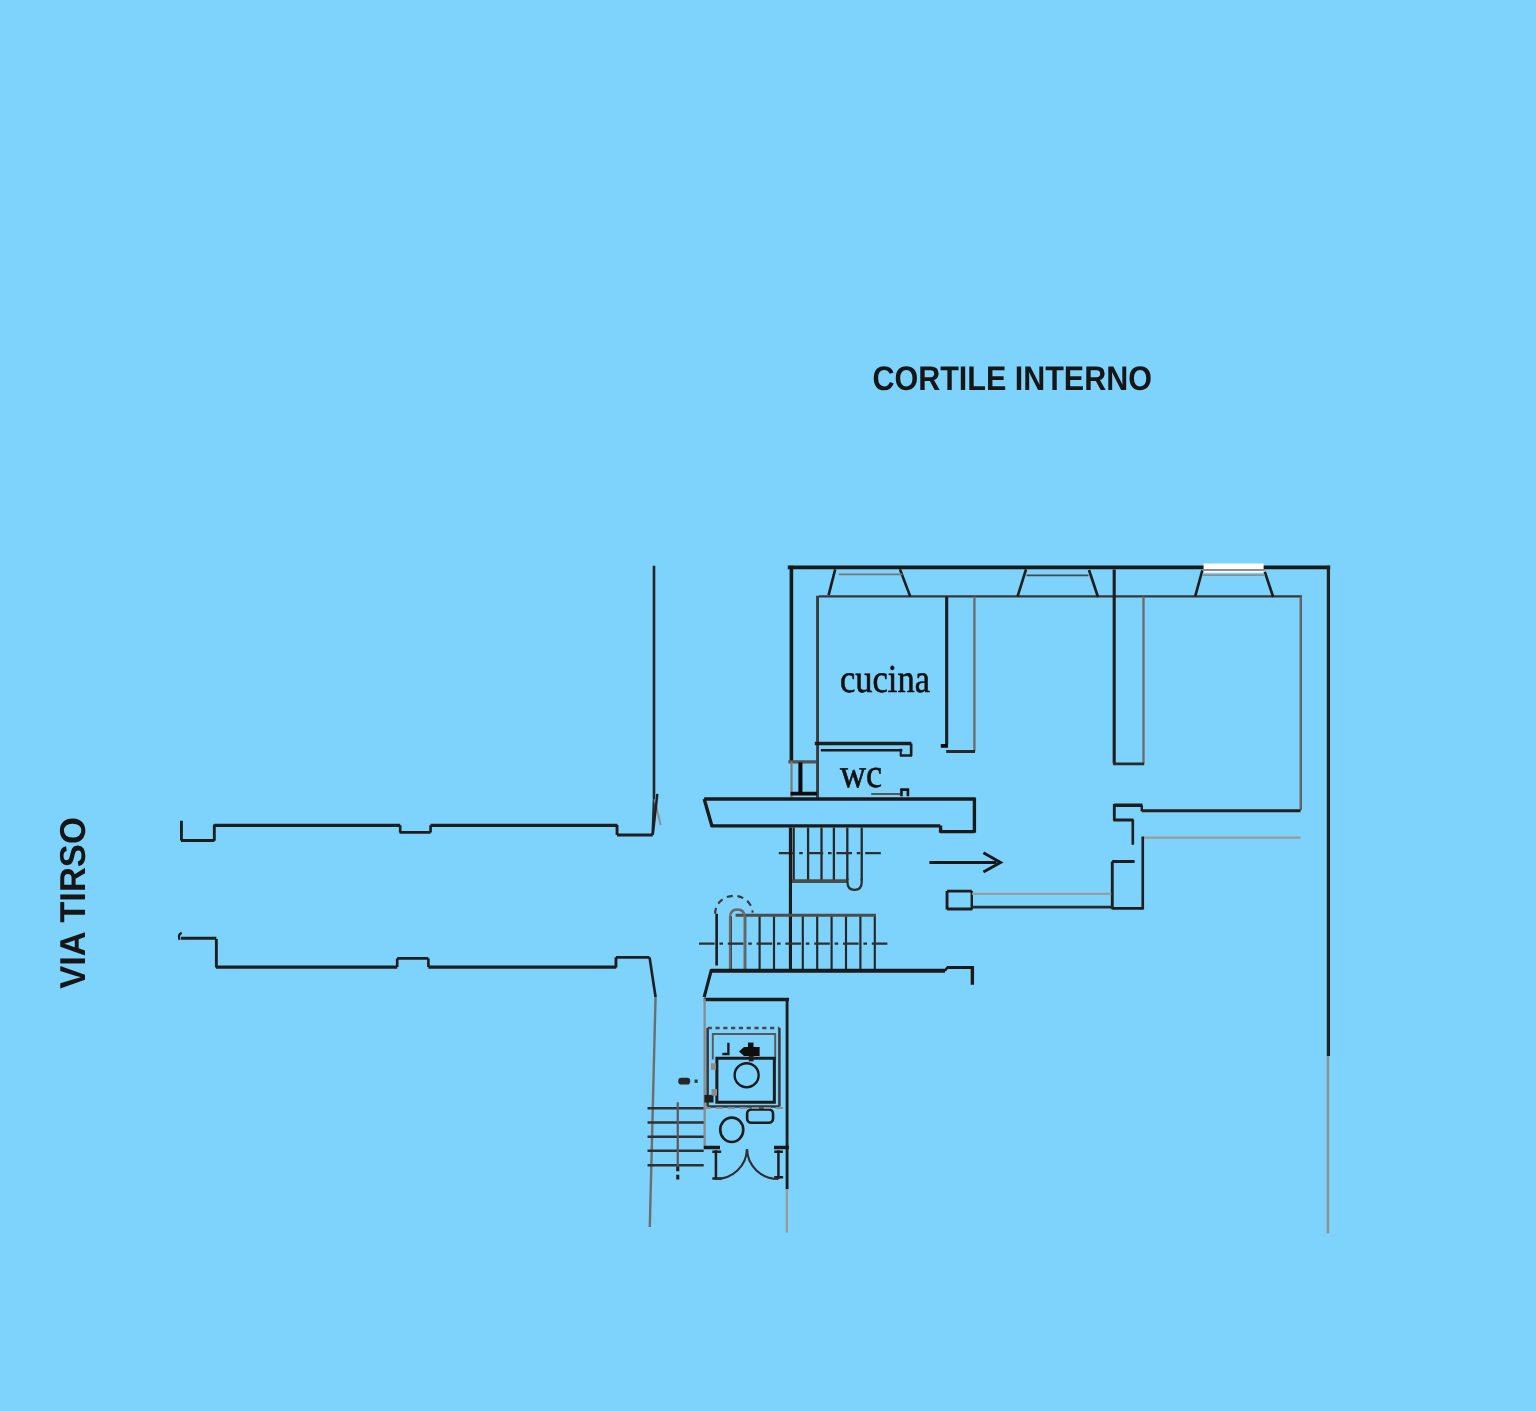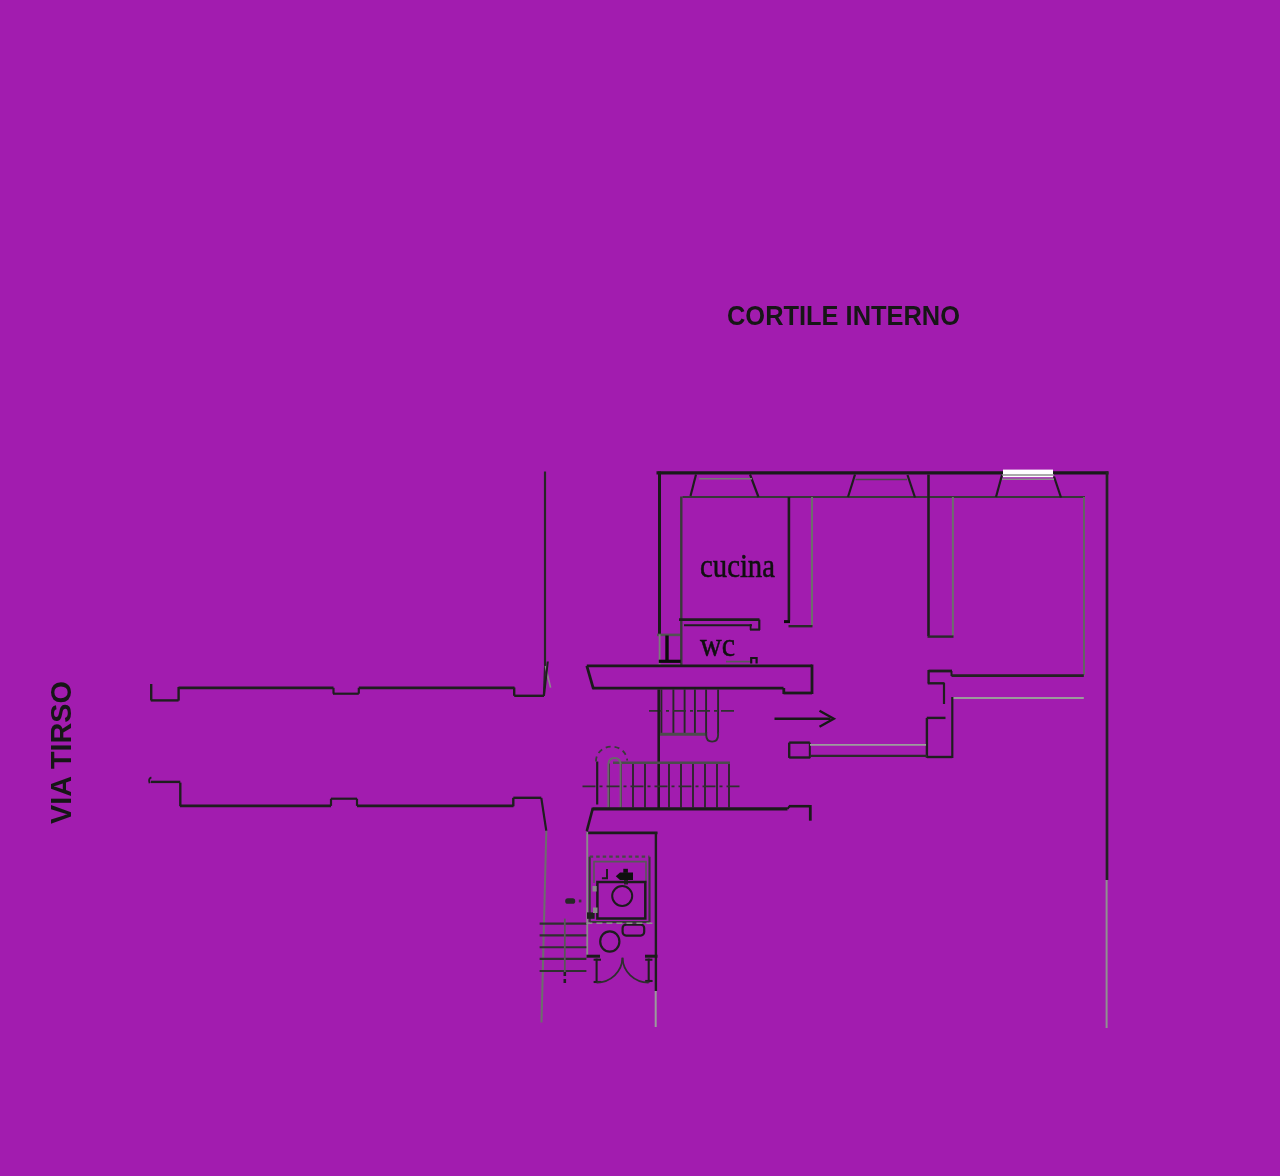--- a/index.html
+++ b/index.html
@@ -1,16 +1,16 @@
 <!DOCTYPE html>
 <html><head>
 <meta charset="utf-8">
 <style>
   html,body{margin:0;padding:0;background:#ffffff;}
-  .page{position:relative;width:1280px;height:1176px;background:#a21caf;overflow:hidden;
+  .page{position:relative;width:1280px;height:1176px;background:#7dd3fc;overflow:hidden;
         font-family:"Liberation Sans", sans-serif;}
   svg{position:absolute;left:0;top:0;filter:blur(0.45px) contrast(1.05);}
   text{font-family:"Liberation Sans", sans-serif;}
   .serif{font-family:"Liberation Serif", serif;}
 </style>
 </head>
 <body>
 <div class="page">
 <svg width="1280" height="1176" viewBox="0 0 1280 1176" fill="none">
 

